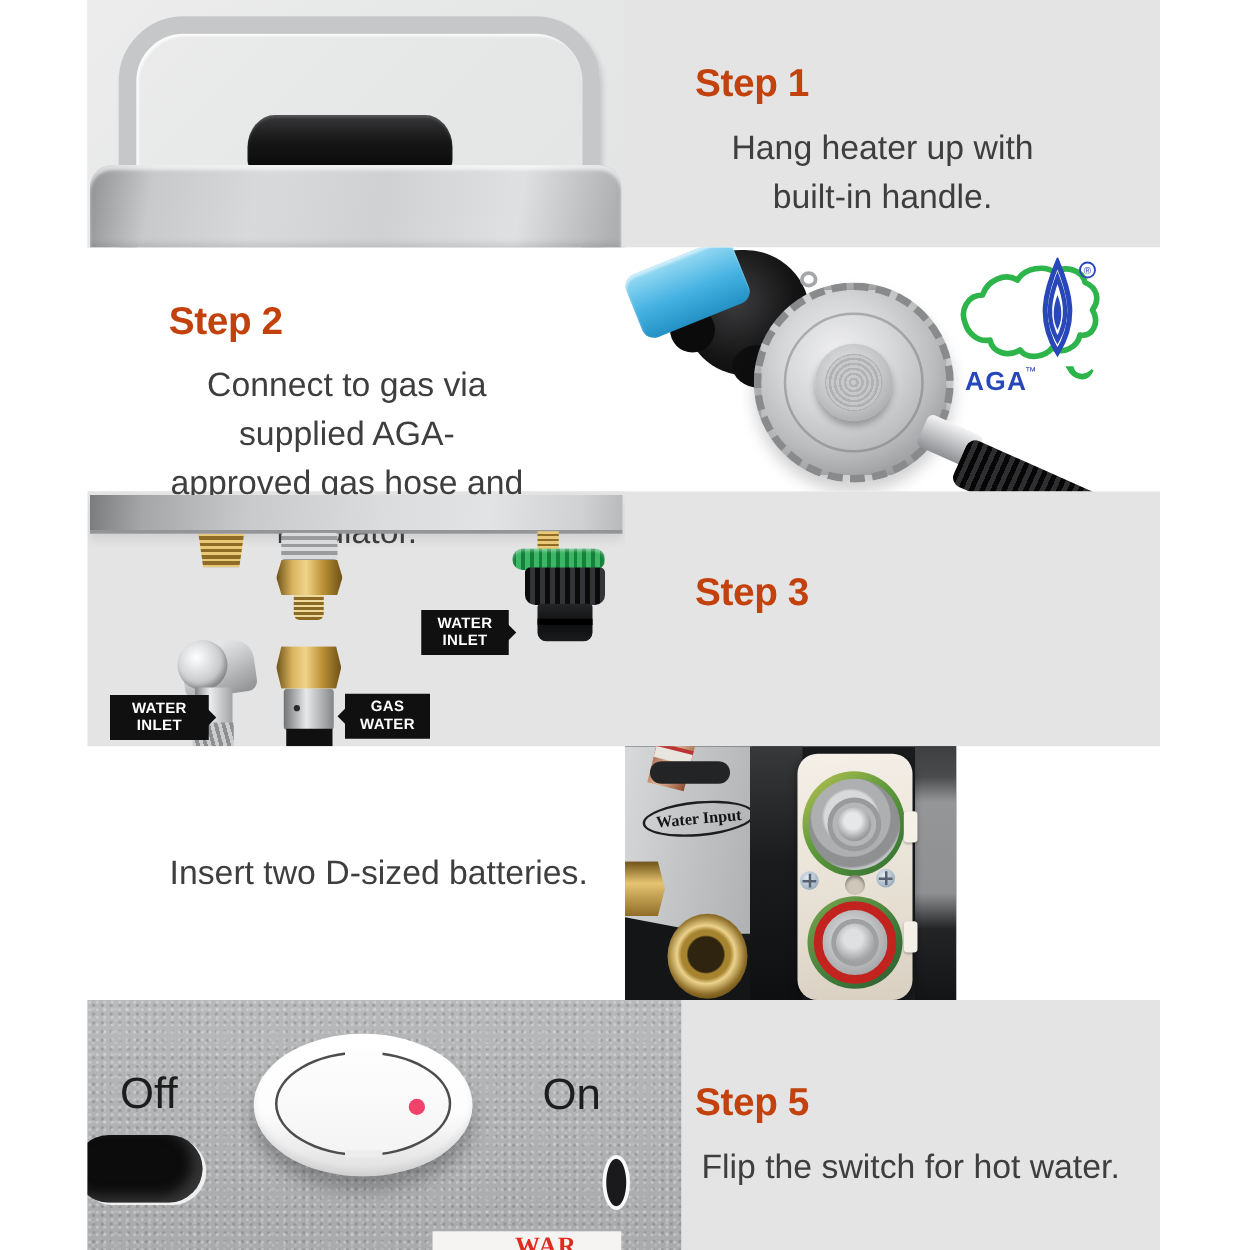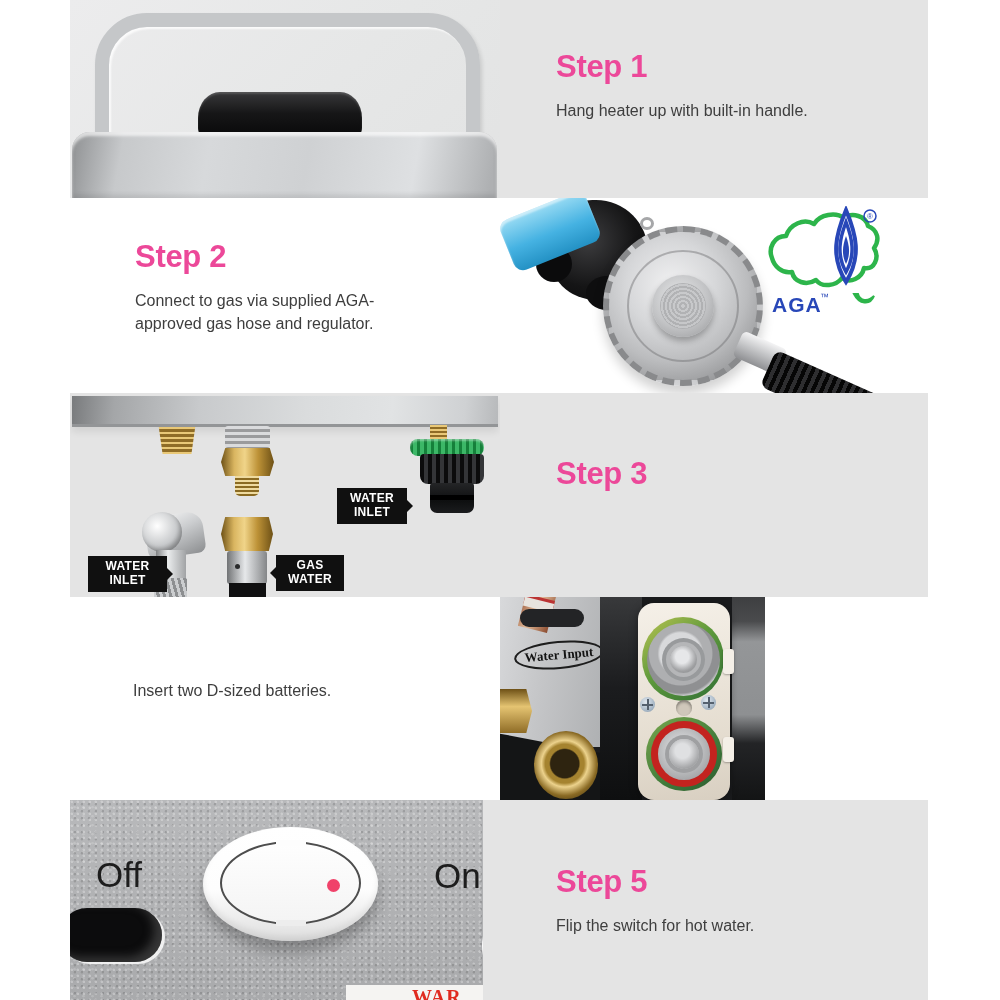--- a/index.html
+++ b/index.html
@@ -9,22 +9,22 @@
     background: #ffffff; overflow: hidden;
     font-family: "Liberation Sans", sans-serif;
   }
   .band { position:absolute; left:70px; width:858px; background:#e4e4e4; }
   #band1 { top:0; height:198px; }
   #band3 { top:393px; height:204px; }
   #band5 { top:800px; height:200px; }
 
   
   .step { position:absolute; }
-  .step h2 { font-size:31px; line-height:1.1; font-weight:700; color:#ec4899; letter-spacing:-0.3px; }
-  .step p  { margin-top:15px; font-size:16px; line-height:1.44; color:#3e3e3e; }
+  .step h2 { font-size:31px; line-height:1.1; font-weight:700; color:#c2410c; letter-spacing:-0.3px; }
+  .step p  { margin-top:15px; font-size:27px; line-height:1.44; color:#3e3e3e;text-align:center; }
   #step1 { left:556px; top:50px;  width:300px; }
   #step2 { left:135px; top:240px; width:285px; }
   #step3 { left:556px; top:457px; width:218px; }
   #step4 { left:133px; top:664px; width:340px; }
   #step5 { left:556px; top:865px; width:345px; }
 
   
   #photo1 { position:absolute; left:70px; top:0; width:430px; height:198px; overflow:hidden;
     background:linear-gradient(135deg,#ececed 0%,#e6e7e7 55%,#e2e3e3 100%); }
   .handle { position:absolute; left:25px; top:13px; width:385px; height:230px;
@@ -167,21 +167,21 @@
   #screw1 { left:140px; top:100px; } #screw2 { left:201px; top:98px; }
   .hole { position:absolute; left:176px; top:103px; width:16px; height:16px; border-radius:50%;
     background:#cfc7ba; box-shadow:inset 0 2px 3px rgba(0,0,0,.4); }
   .tab { position:absolute; width:11px; height:25px; background:#f4efe7; border-radius:3px;
     box-shadow:0 1px 2px rgba(0,0,0,.3); }
   #tab1 { left:223px; top:52px; } #tab2 { left:223px; top:140px; }
   .b-right { position:absolute; left:232px; top:0; width:33px; height:203px;
     background:linear-gradient(180deg,#3e3f41 0%,#4a4b4d 12%,#949698 22%,#8e9092 58%,#232426 72%,#131415 100%); }
 
   
-  #photo5 { position:absolute; left:70px; top:800px; width:413px; height:200px; overflow:hidden;
+  #photo5 { position:absolute; left:70px; top:800px; width:475px; height:200px; overflow:hidden;
     background:
       radial-gradient(circle at 30% 30%, rgba(255,255,255,.28) 0 1px, transparent 1.6px),
       radial-gradient(circle at 70% 60%, rgba(0,0,0,.14) 0 1px, transparent 1.6px),
       radial-gradient(circle at 50% 80%, rgba(255,255,255,.16) 0 1px, transparent 1.5px),
       linear-gradient(180deg,#b8b9bb 0%,#b0b1b3 55%,#a9aaac 100%);
     background-size:6px 6px, 7px 7px, 9px 9px, 100% 100%; }
   .off-label, .on-label { position:absolute; font-size:35px; color:#1d1d1d; }
   .off-label { left:26px; top:55px; }
   .on-label  { left:364px; top:56px; }
   .sw-outer { position:absolute; left:133px; top:27px; width:175px; height:114px; border-radius:50%;

